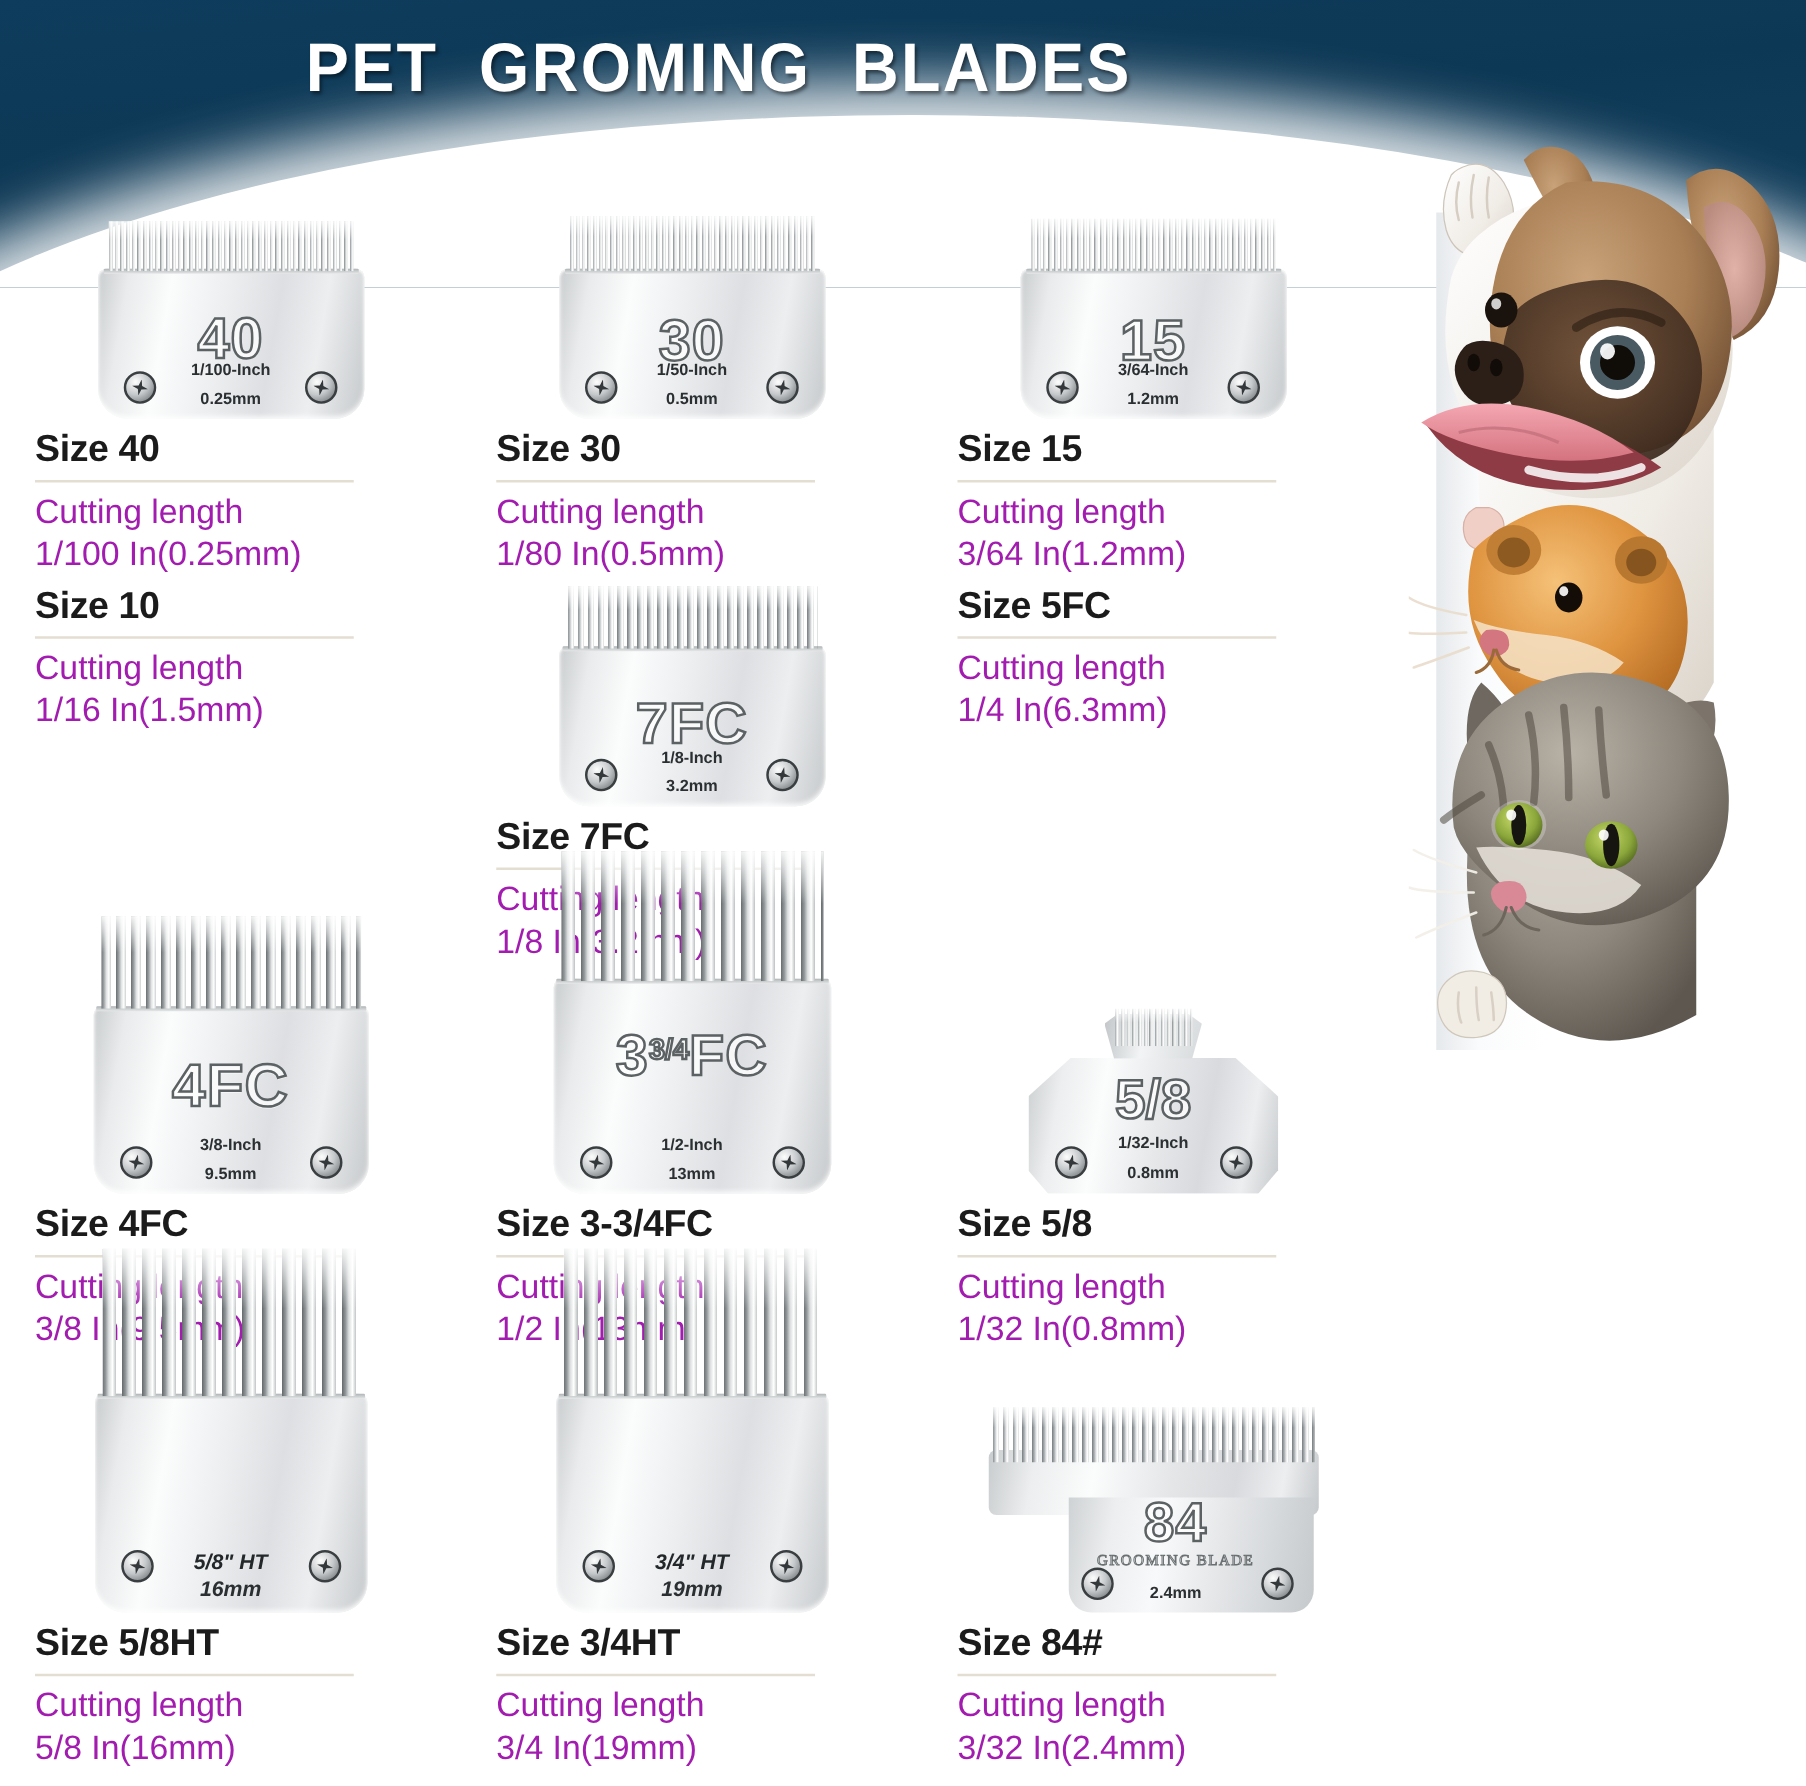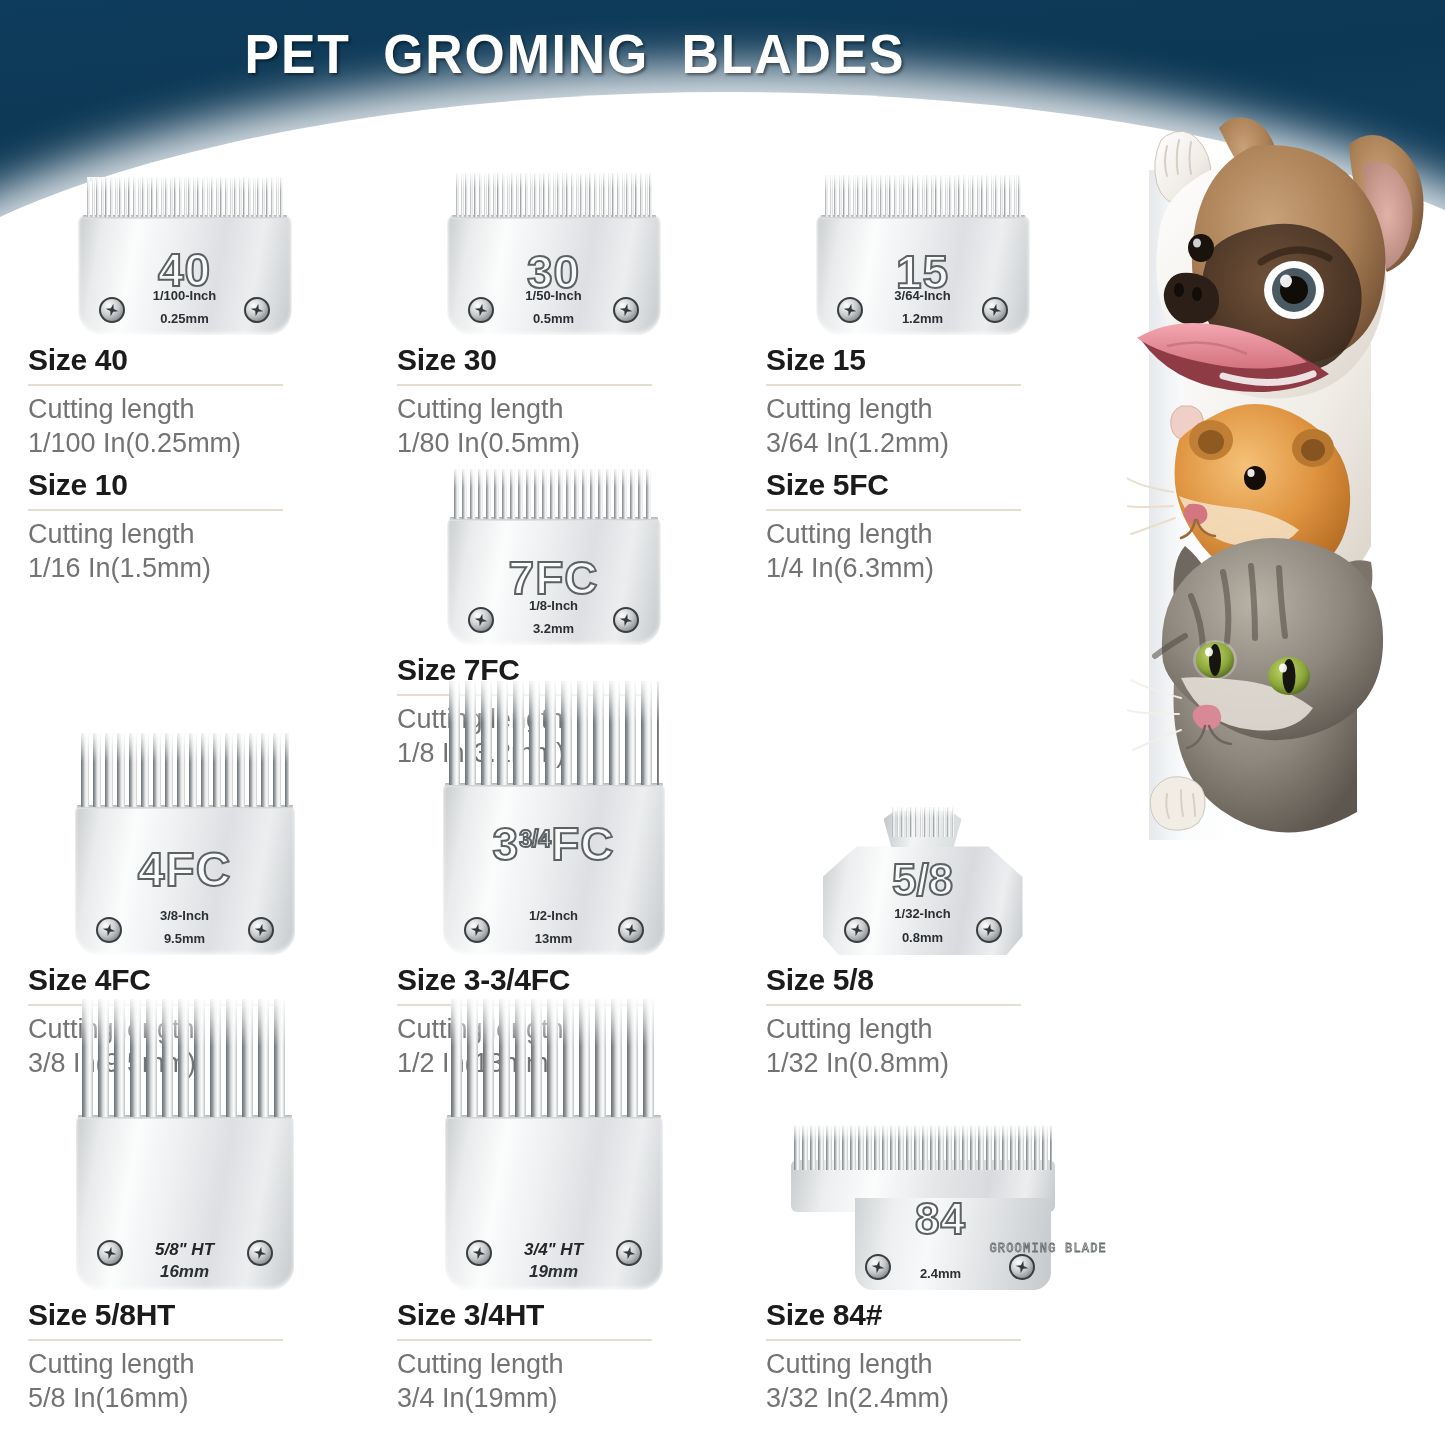--- a/index.html
+++ b/index.html
@@ -176,25 +176,25 @@
     text-align: center;
     font-size: 13px;
     font-weight: bold;
     color: #2b2f31;
     font-family: "Liberation Sans", sans-serif;
     white-space: nowrap;
   }
   .blade-brandline {
     position: absolute;
     left: 0; right: 0;
-    text-align: right;
+    text-align: center;
     font-size: 12px;
     color: rgba(255,255,255,0.12);
     -webkit-text-stroke: 0.8px #6a6f71;
-    font-family: Liberation Mono, monospace;
+    font-family: Liberation Serif, serif;
     letter-spacing: 1.2px;
     white-space: nowrap;
   }
   .blade-inline-label {
     position: absolute;
     left: 0; right: 0;
     text-align: center;
     font-size: 17px;
     font-weight: bold;
     font-style: italic;
@@ -230,21 +230,21 @@
     white-space: nowrap;
   }
   .caption-rule {
     width: 255px;
     height: 2px;
     background: #e3ddd2;
     margin: 7px 0 7px 0;
   }
   .caption-line {
     font-size: 27px;
-    color: #737373;
+    color: #a21caf;
     font-family: "Liberation Sans", sans-serif;
     line-height: 1.25;
     white-space: nowrap;
   }
 
   
   #animal-photo {
     position: absolute;
     right: 0;
     top: 110px;

